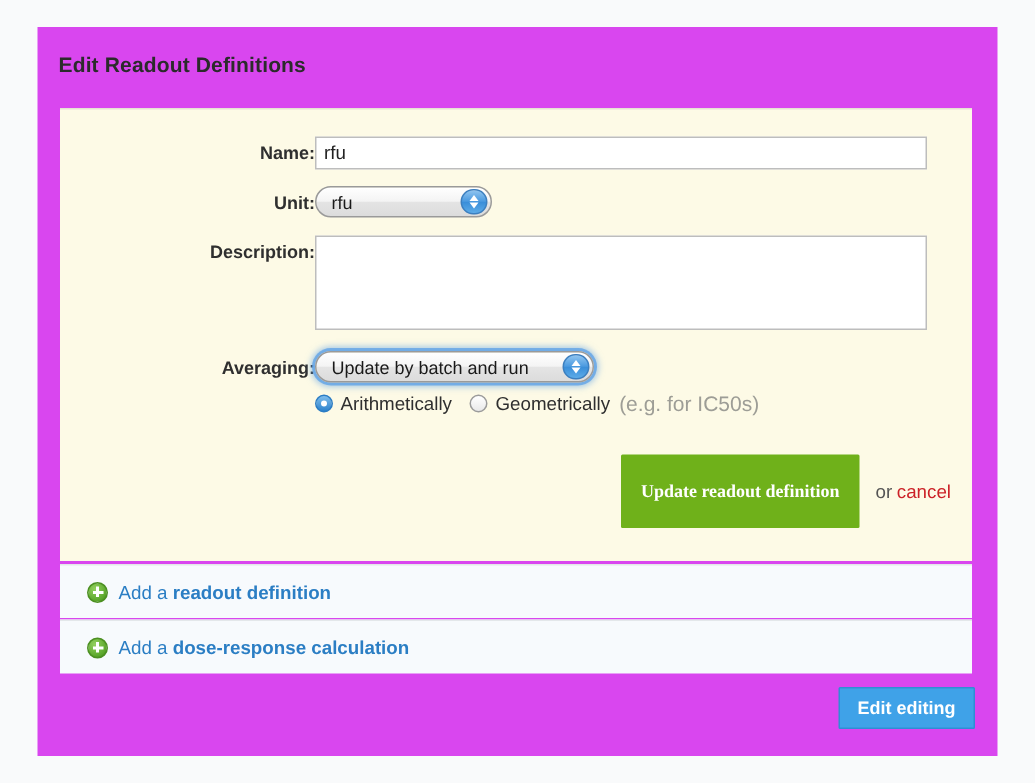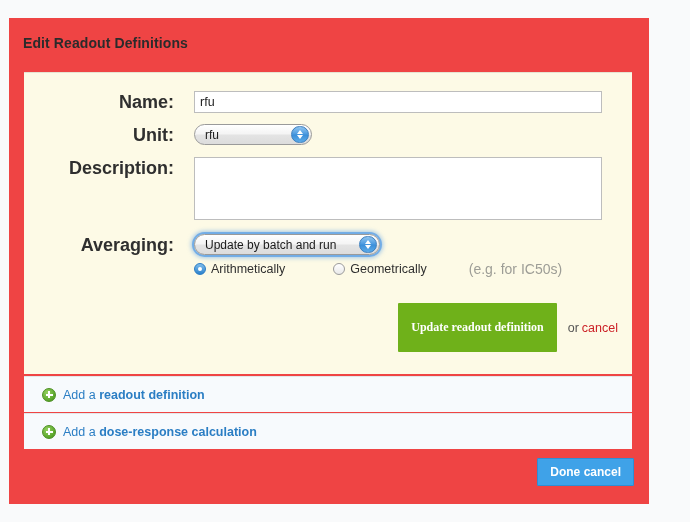--- a/index.html
+++ b/index.html
@@ -18,25 +18,25 @@
 
   .page {
     position: relative;
     width: 690px;
     height: 522px;
   }
 
   
   .panel {
     position: absolute;
-    left: 9px;
+    left: 25px;
     top: 18px;
     width: 640px;
     height: 486px;
-    background: #ef4444;
+    background: #d946ef;
     box-sizing: border-box;
   }
 
   .panel-title {
     position: absolute;
     left: 14px;
     top: 17px;
     font-size: 14px;
     font-weight: bold;
     color: #2b2b2b;
@@ -57,23 +57,23 @@
 
   .field-row {
     display: flex;
     align-items: flex-start;
     margin-bottom: 11px;
   }
 
   .field-label {
     width: 170px;
     text-align: right;
-    padding-right: 20px;
+    padding-right: 0;
     font-weight: bold;
-    font-size: 18px;
+    font-size: 12px;
     color: #2f2f2f;
     line-height: 22px;
     box-sizing: border-box;
     flex: 0 0 auto;
   }
 
   .field-control {
     flex: 1 1 auto;
   }
 
@@ -156,21 +156,20 @@
   .aqua-select.focused {
     box-shadow: 0 0 0 2px rgba(92,160,230,0.75), 0 0 4px 3px rgba(92,160,230,0.55);
   }
 
   .radio-row {
     margin-top: 6px;
     display: flex;
     align-items: center;
     font-size: 12.5px;
     color: #2f2f2f;
-    gap: 36px;
   }
   .radio-opt {
     display: flex;
     align-items: center;
     margin-right: 12px;
     cursor: default;
   }
   .radio-dot {
     width: 12px;
     height: 12px;
@@ -363,17 +362,17 @@
       <span class="plus-icon"></span>
       <span class="add-text"><span>Add a </span><b>dose-response calculation</b></span>
     </div>
 
     <div class="add-row" style="top:358px;">
       <span class="plus-icon"></span>
       <span class="add-text"><span>Add a </span><b>readout definition</b></span>
     </div>
 
     <div class="footer">
-      <button class="btn-blue">Done cancel</button>
+      <button class="btn-blue">Edit editing</button>
     </div>
 
   </div>
 </div>
 
 </body></html>

